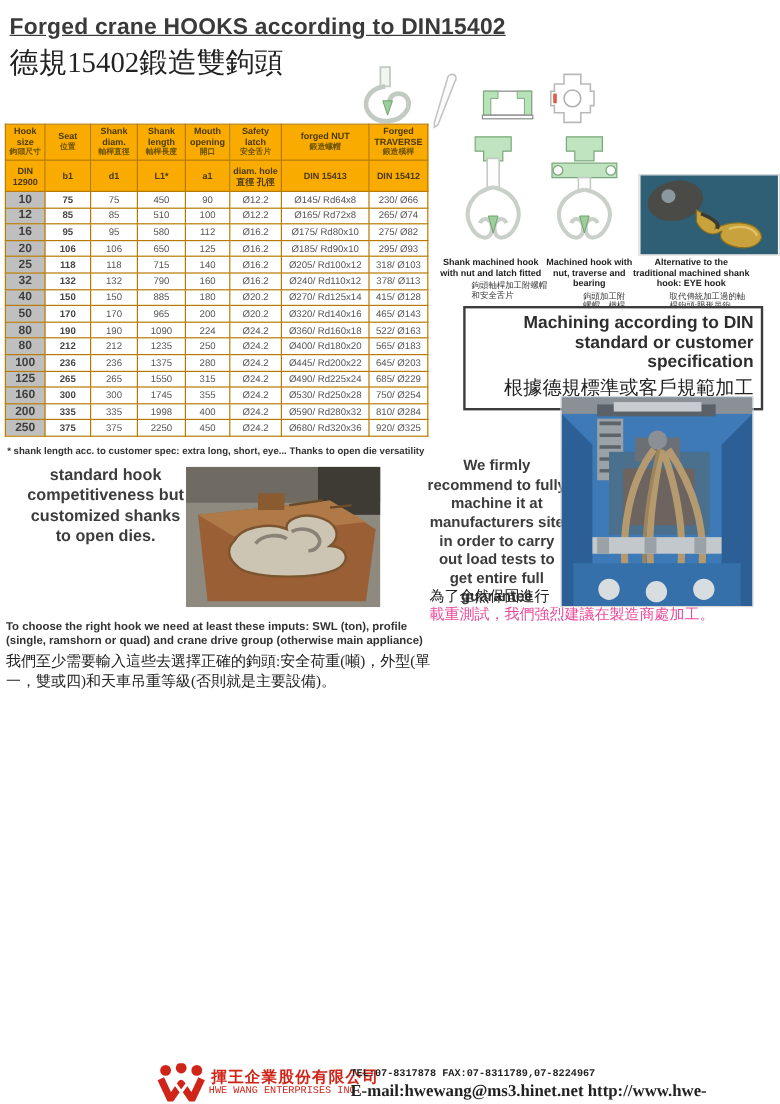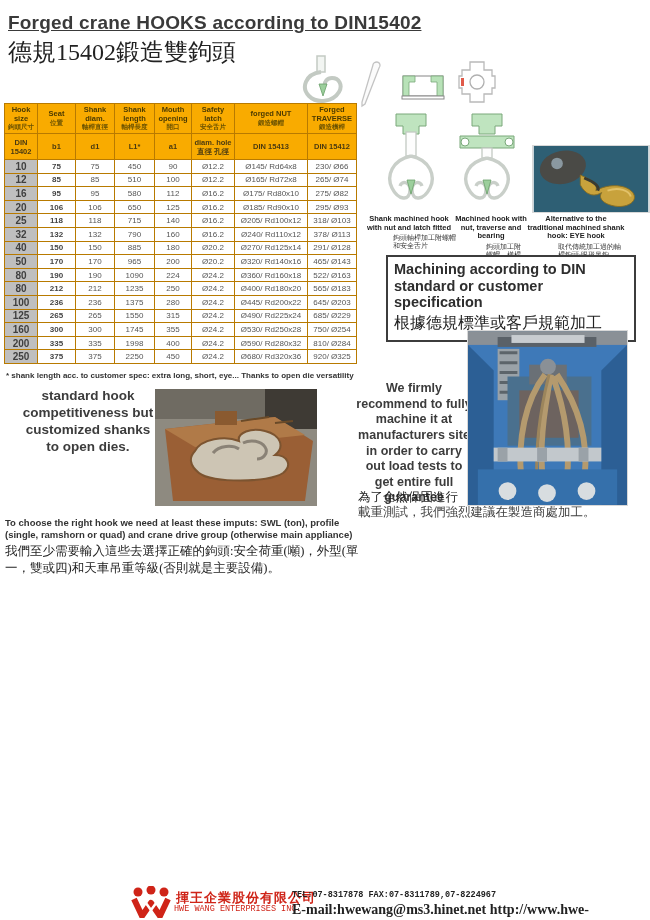--- a/index.html
+++ b/index.html
@@ -35,29 +35,29 @@
 
   .choose-en { left:5px; top:517px; width:358px; font-size:9.5px; font-weight:bold; color:#333; line-height:1.3; }
   .choose-zh { left:5px; top:543px; width:358px; font-size:12.5px; color:#222; line-height:1.35;
                font-family:"Liberation Serif", serif; }
 
   .caption { font-size:7.5px; font-weight:bold; text-align:center; line-height:1.15; color:#222; }
   .caption .zh { display:block; font-weight:normal; font-size:7px; text-align:left; margin-top:2px;
                  font-family:"Liberation Serif", serif; color:#333;margin-left:31px; }
 
   .machining-box { left:386px; top:255px; width:250px; border:2px solid #3c3c3c; background:#fff;
-                   padding:4px 13px 6px 6px; text-align:left; }
+                   padding:4px 6px 6px 6px; text-align:right; }
   .machining-en { font-size:14.5px; font-weight:bold; color:#2e2e2e; line-height:1.15; }
   .machining-zh { font-size:16px; color:#222; margin-top:2px; font-family:"Liberation Serif", serif; }
 
   .recommend-en { left:356px; top:381px; width:116px; text-align:center; font-weight:bold;
                   font-size:12.5px; line-height:1.25; color:#3c3c3c; }
   .recommend-zh1 { left:358px; top:489px; width:115px; font-size:12.5px; color:#222;
                    font-family:"Liberation Serif", serif; }
-  .recommend-zh2 { left:358px; top:504px; width:292px; font-size:12.5px; color:#404040;
+  .recommend-zh2 { left:358px; top:504px; width:292px; font-size:12.5px; color:#ec4899;
                    font-family:"Liberation Serif", serif; }
 
   
   .footer-co-zh { left:176px; top:889px; font-size:13px; font-weight:bold; color:#cf2418;
                   font-family:"Liberation Serif", serif; letter-spacing:1px; }
   .footer-co-en { left:174px; top:904px; font-size:8.5px; font-weight:normal; color:#cf2418;
                   font-family:"Liberation Mono", monospace; }
   .footer-tel   { left:292px; top:890px; font-size:8.5px; font-weight:bold; color:#222;
                   font-family:"Liberation Mono", monospace; }
   .footer-mail  { left:292px; top:902px; font-size:14px; font-weight:bold; color:#222;
@@ -185,21 +185,21 @@
             <span class="h-zh">鍛造螺帽</span>
           </th>
         <th>
             <span class="h-en">Forged
 TRAVERSE</span>
             <span class="h-zh">鍛造橫桿</span>
           </th>
       </tr>
       <tr>
         <th class="sub">DIN
-15402</th>
+12900</th>
         <th class="sub">b1</th>
         <th class="sub">d1</th>
         <th class="sub">L1*</th>
         <th class="sub">a1</th>
         <th class="sub">diam. hole
 直徑 孔徑</th>
         <th class="sub">DIN 15413</th>
         <th class="sub">DIN 15412</th>
       </tr>
     </thead>
@@ -265,21 +265,21 @@
           <td>378/ Ø113</td>
         </tr>
         <tr>
           <th>40</th>
           <td class="b">150</td>
           <td>150</td>
           <td>885</td>
           <td>180</td>
           <td>Ø20.2</td>
           <td>Ø270/ Rd125x14</td>
-          <td>291/ Ø128</td>
+          <td>415/ Ø128</td>
         </tr>
         <tr>
           <th>50</th>
           <td class="b">170</td>
           <td>170</td>
           <td>965</td>
           <td>200</td>
           <td>Ø20.2</td>
           <td>Ø320/ Rd140x16</td>
           <td>465/ Ø143</td>

